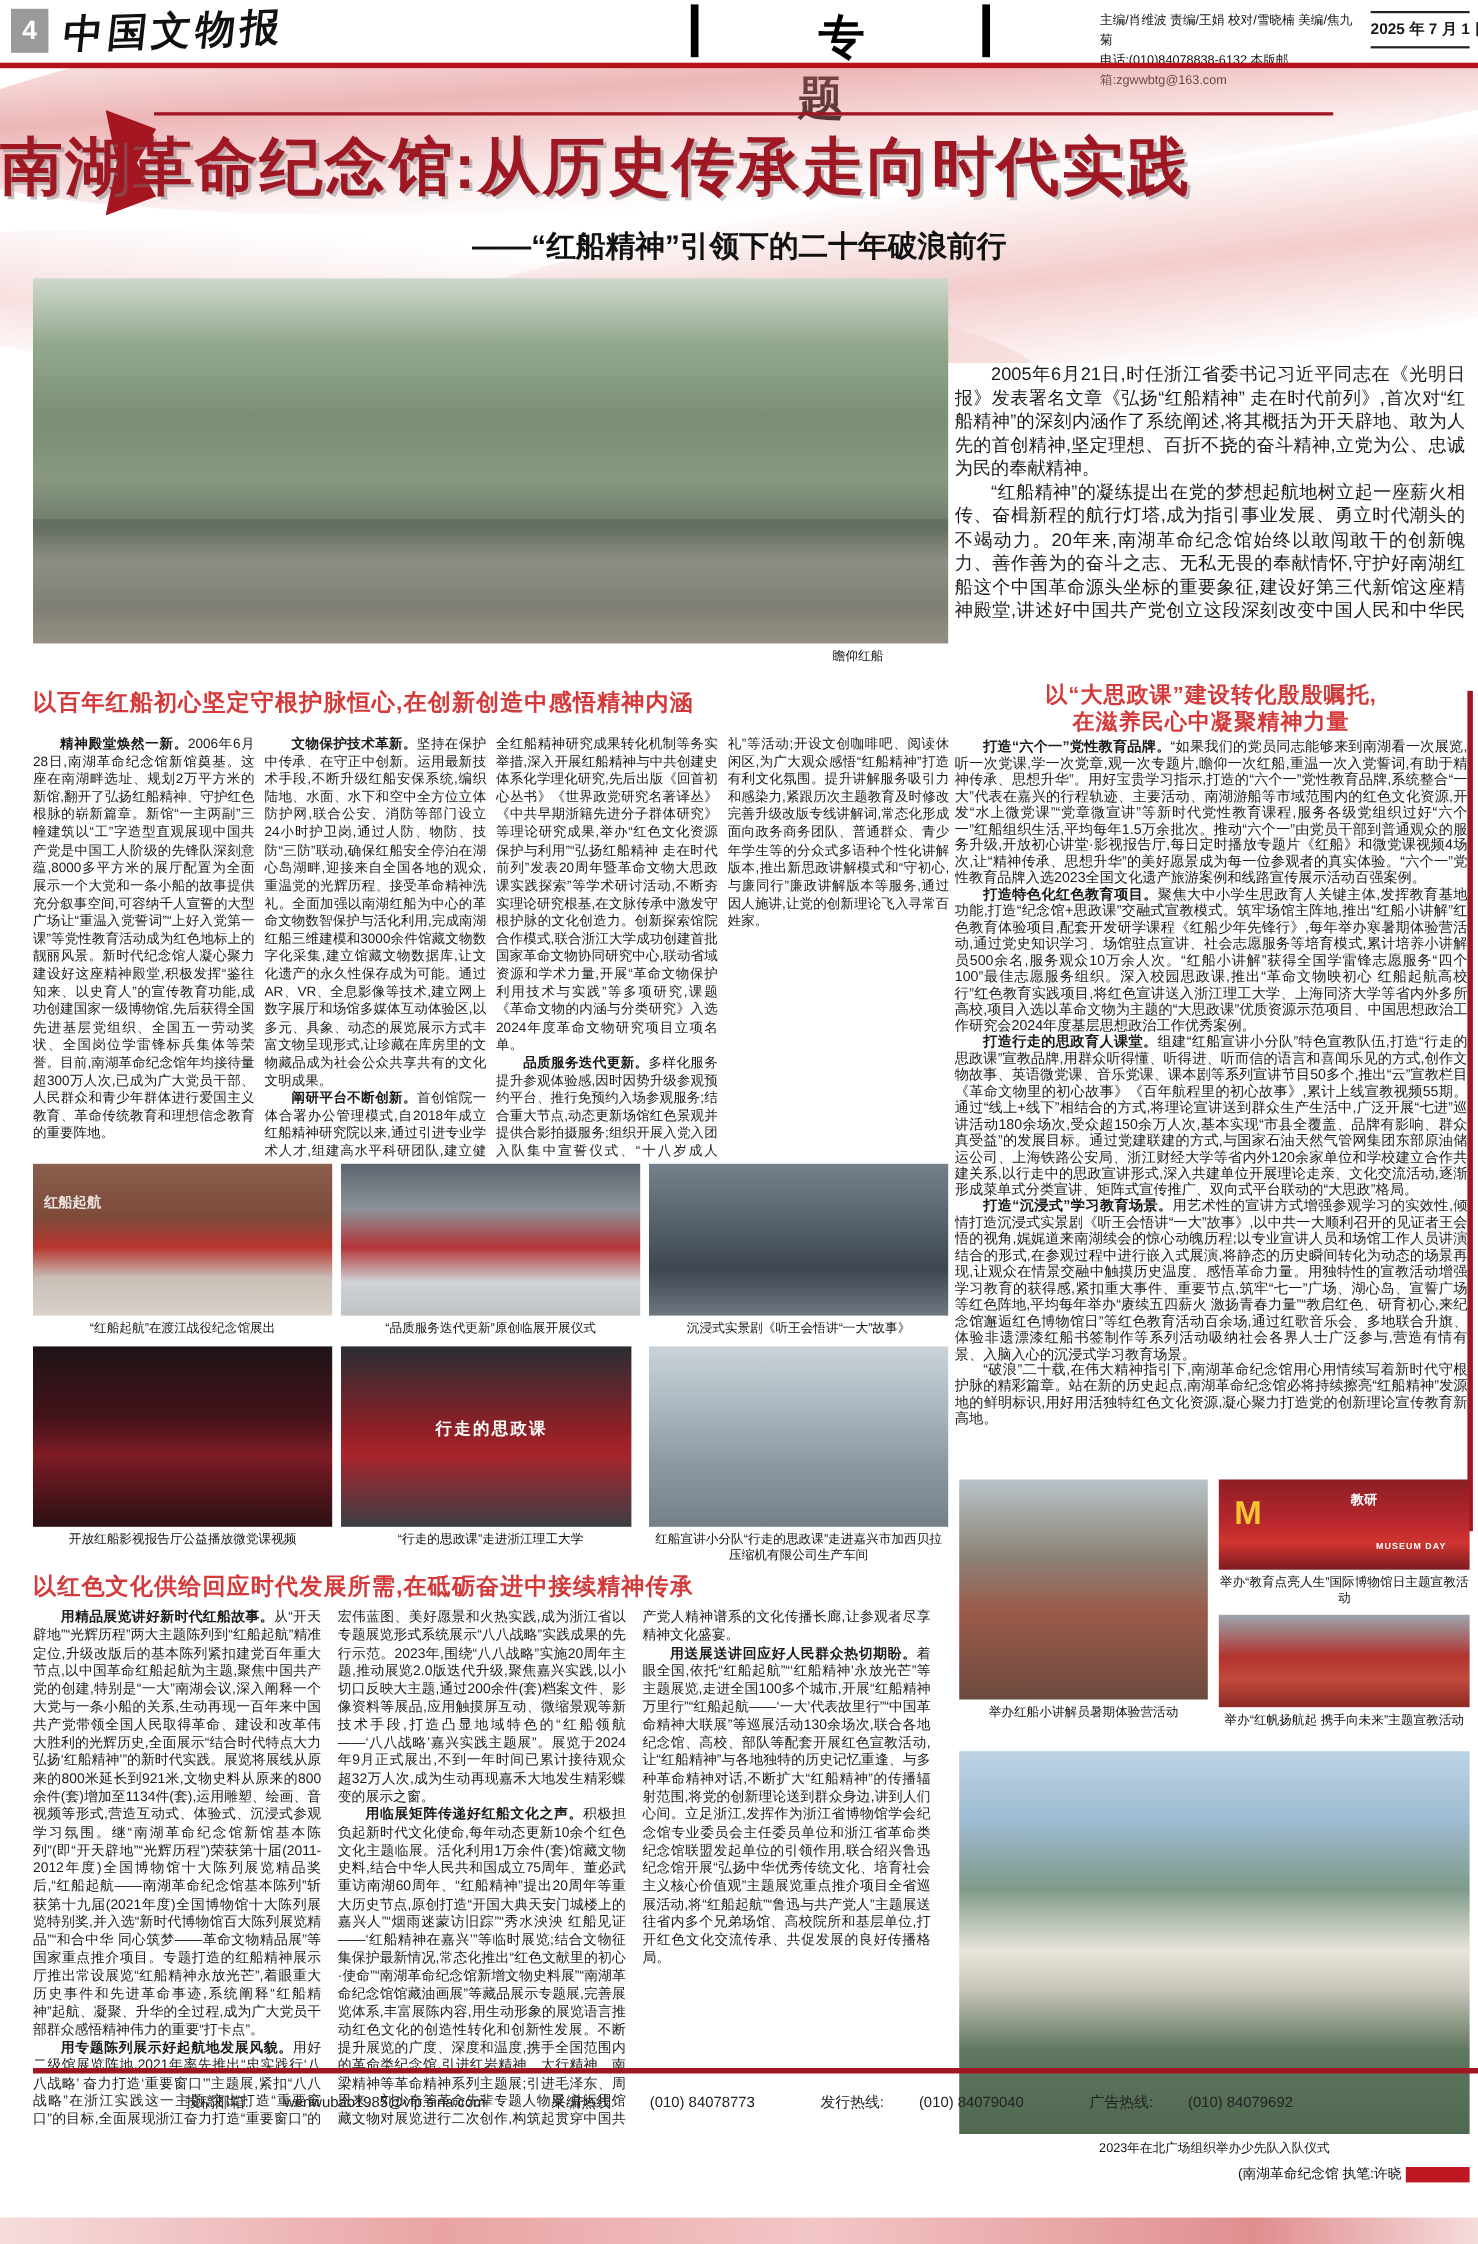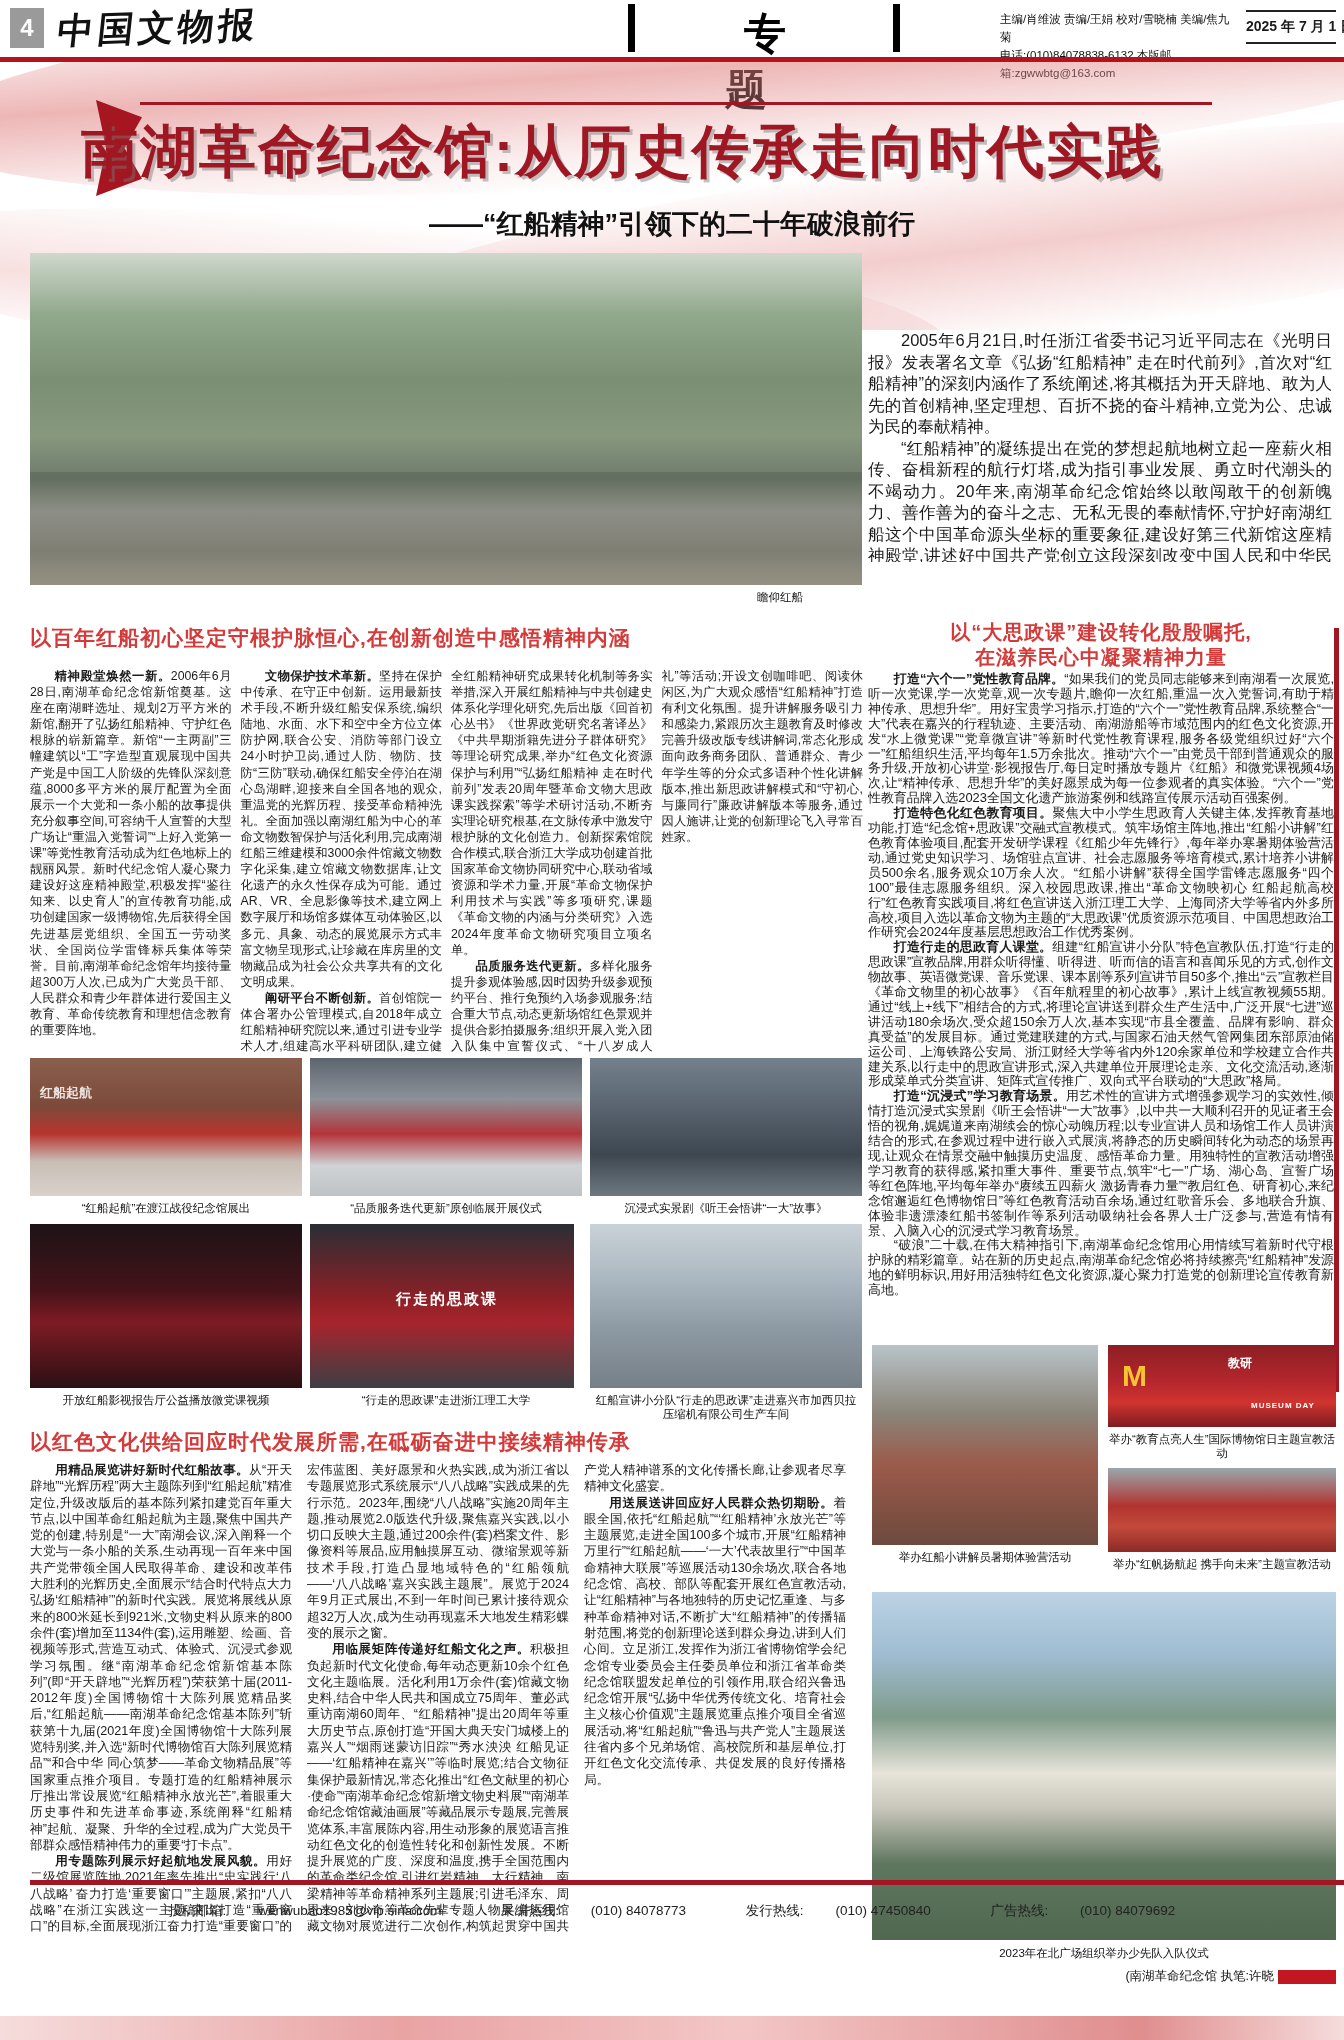--- a/index.html
+++ b/index.html
@@ -23,21 +23,21 @@
   .swash{position:absolute;border-radius:50%;}
   .sw1{left:-80px;top:-90px;width:1600px;height:210px;transform:rotate(-4deg);
        background:linear-gradient(180deg,rgba(226,137,137,0) 0%,rgba(223,122,122,.55) 45%,rgba(236,176,176,.25) 80%,rgba(255,255,255,0) 100%);}
   .sw2{left:300px;top:90px;width:1400px;height:190px;transform:rotate(-7deg);
        background:linear-gradient(180deg,rgba(255,255,255,0) 0%,rgba(232,156,156,.5) 50%,rgba(255,255,255,0) 100%);}
   .sw3{left:-150px;top:160px;width:1100px;height:150px;transform:rotate(5deg);
        background:linear-gradient(180deg,rgba(255,255,255,0) 0%,rgba(238,186,186,.45) 55%,rgba(255,255,255,0) 100%);}
   .ribbon{position:absolute;left:96px;top:38px;width:46px;height:96px;background:#a61620;
        clip-path:polygon(0 0,100% 18%,62% 50%,100% 82%,0 100%,22% 50%);}
   .banner-topline{position:absolute;left:140px;top:40px;width:1072px;height:3px;background:#a01622;}
-  .headline{position:absolute;left:0;top:52px;width:1164px;text-align:right;font-size:57px;font-weight:bold;
+  .headline{position:absolute;left:0;top:52px;width:1164px;text-align:left;font-size:57px;font-weight:bold;
        color:#9e1722;letter-spacing:2px;text-shadow:3px 3px 0 rgba(120,120,120,.45);}
   .subhead{position:absolute;left:0;top:144px;width:1344px;text-align:center;font-size:27px;font-weight:bold;color:#111;}
   
   .photo{position:absolute;overflow:hidden;}
   .caption{position:absolute;font-size:11.5px;color:#111;text-align:center;line-height:14px;}
   .ph-main{background:linear-gradient(180deg,#cfd8cc 0%,#93a98e 18%,#7a8f74 38%,#87987f 55%,#6e7b6b 68%,#a7a9a2 78%,#8e8f88 90%,#b7b2a6 100%);}
   .ph-main::after{content:"";position:absolute;left:0;bottom:0;width:100%;height:34%;
        background:linear-gradient(180deg,rgba(60,70,60,.25),rgba(120,115,100,.55));}
   .ph1a{background:linear-gradient(180deg,#8a5f4d 0%,#7d4a3a 35%,#b8352f 55%,#c8beb6 75%,#d9d2ca 100%);}
   .ph1b{background:linear-gradient(180deg,#5d6670 0%,#8c9298 30%,#b3343a 55%,#cfd3d6 78%,#bfc3c6 100%);}
@@ -172,18 +172,18 @@
   <div class="photo ph-air" style="left:872px;top:1592px;width:464px;height:348px;"></div>
   <div class="caption" style="left:872px;top:1946px;width:464px;">2023年在北广场组织举办少先队入队仪式</div>
   <div class="credit">
     <span>(南湖革命纪念馆 执笔:许晓</span><span class="badge"></span>
   </div>
 
   <div id="footer-rule"></div>
   <div id="footer">
     <span><span>投稿邮箱:</span> <span>wenwubao1985@vip.sina.com</span></span>
     <span><span>采编热线:</span> <span>(010) 84078773</span></span>
-    <span><span>发行热线:</span> <span>(010) 47450840</span></span>
+    <span><span>发行热线:</span> <span>(010) 84079040</span></span>
     <span><span>广告热线:</span> <span>(010) 84079692</span></span>
   </div>
   <div id="bottom-band"></div>
 
 </div>
 
 </body></html>

